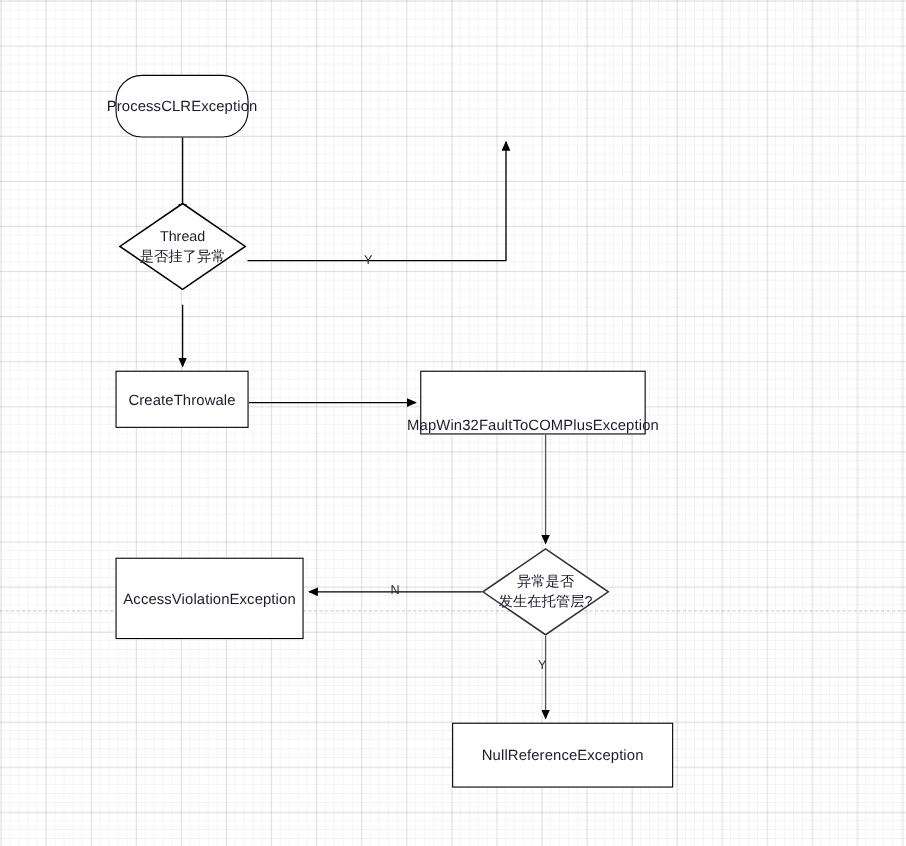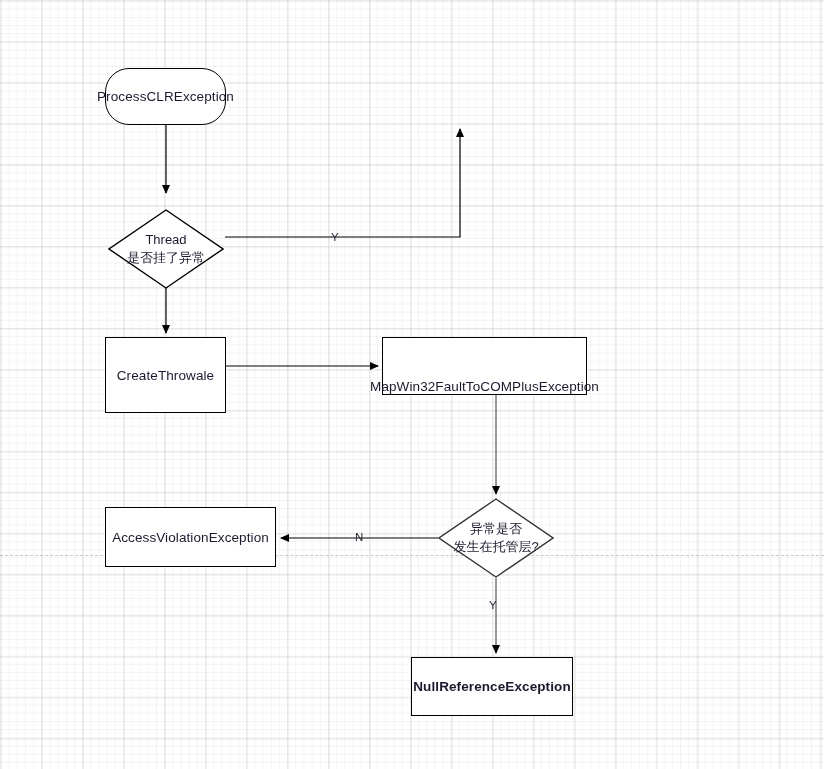--- a/index.html
+++ b/index.html
@@ -115,53 +115,53 @@
     <path d="M438,538 L281,538" stroke="#000000" stroke-width="1.2" fill="none" marker-end="url(#arrow)"></path>
 
     <path d="M496,578 L496,653" stroke="#555555" stroke-width="1.2" fill="none" marker-end="url(#arrow)"></path>
   </svg>
 
   <div class="node" style="left:105px; top:68px; width:121px; height:57px;border-radius:24px;">
     <span>ProcessCLRException</span>
   </div>
 
 
-  <div class="diamond-wrap" style="left:108px; top:209px; width:116px; height:80px;">
+  <div class="diamond-wrap" style="left:108px; top:184px; width:116px; height:80px;">
     <svg class="diamond-shape" viewBox="0 0 116 80" preserveAspectRatio="none">
       <polygon points="58,1 115,40 58,79 1,40" fill="#ffffff" stroke="#000000" stroke-width="1.4" vector-effect="non-scaling-stroke"></polygon>
     </svg>
     <div class="diamond-label">
       <div>Thread</div>
       <div>是否挂了异常</div>
     </div>
   </div>
 
-  <div class="node" style="left:105px; top:337px; width:121px; height:76px;">
+  <div class="node" style="left:105px; top:337px; width:121px; height:52px;">
     <span>CreateThrowale</span>
   </div>
 
   <div class="node" style="left:382px; top:337px; width:205px; height:58px;align-items:flex-end;">
     <span>MapWin32FaultToCOMPlusException</span>
   </div>
 
   <div class="diamond-wrap" style="left:438px; top:498px; width:116px; height:80px;">
     <svg class="diamond-shape" viewBox="0 0 116 80" preserveAspectRatio="none">
       <polygon points="58,1 115,40 58,79 1,40" fill="#ffffff" stroke="#333333" stroke-width="1.4" vector-effect="non-scaling-stroke"></polygon>
     </svg>
     <div class="diamond-label">
       <div>异常是否</div>
       <div>发生在托管层?</div>
     </div>
   </div>
 
-  <div class="node" style="left:105px; top:507px; width:171px; height:60px;text-align:center;">
+  <div class="node" style="left:105px; top:507px; width:171px; height:74px;text-align:center;">
     <span>AccessViolationException</span>
   </div>
 
-  <div class="node" style="left:411px; top:657px; width:162px; height:59px;font-weight:bold;">
+  <div class="node" style="left:411px; top:657px; width:201px; height:59px;">
     <span>NullReferenceException</span>
   </div>
 
   <div class="edge-label" style="left:331px; top:232px;">Y</div>
 
   <div class="edge-label" style="left:355px; top:532px;">N</div>
 
   <div class="edge-label" style="left:489px; top:600px;">Y</div>
 
 </div>

